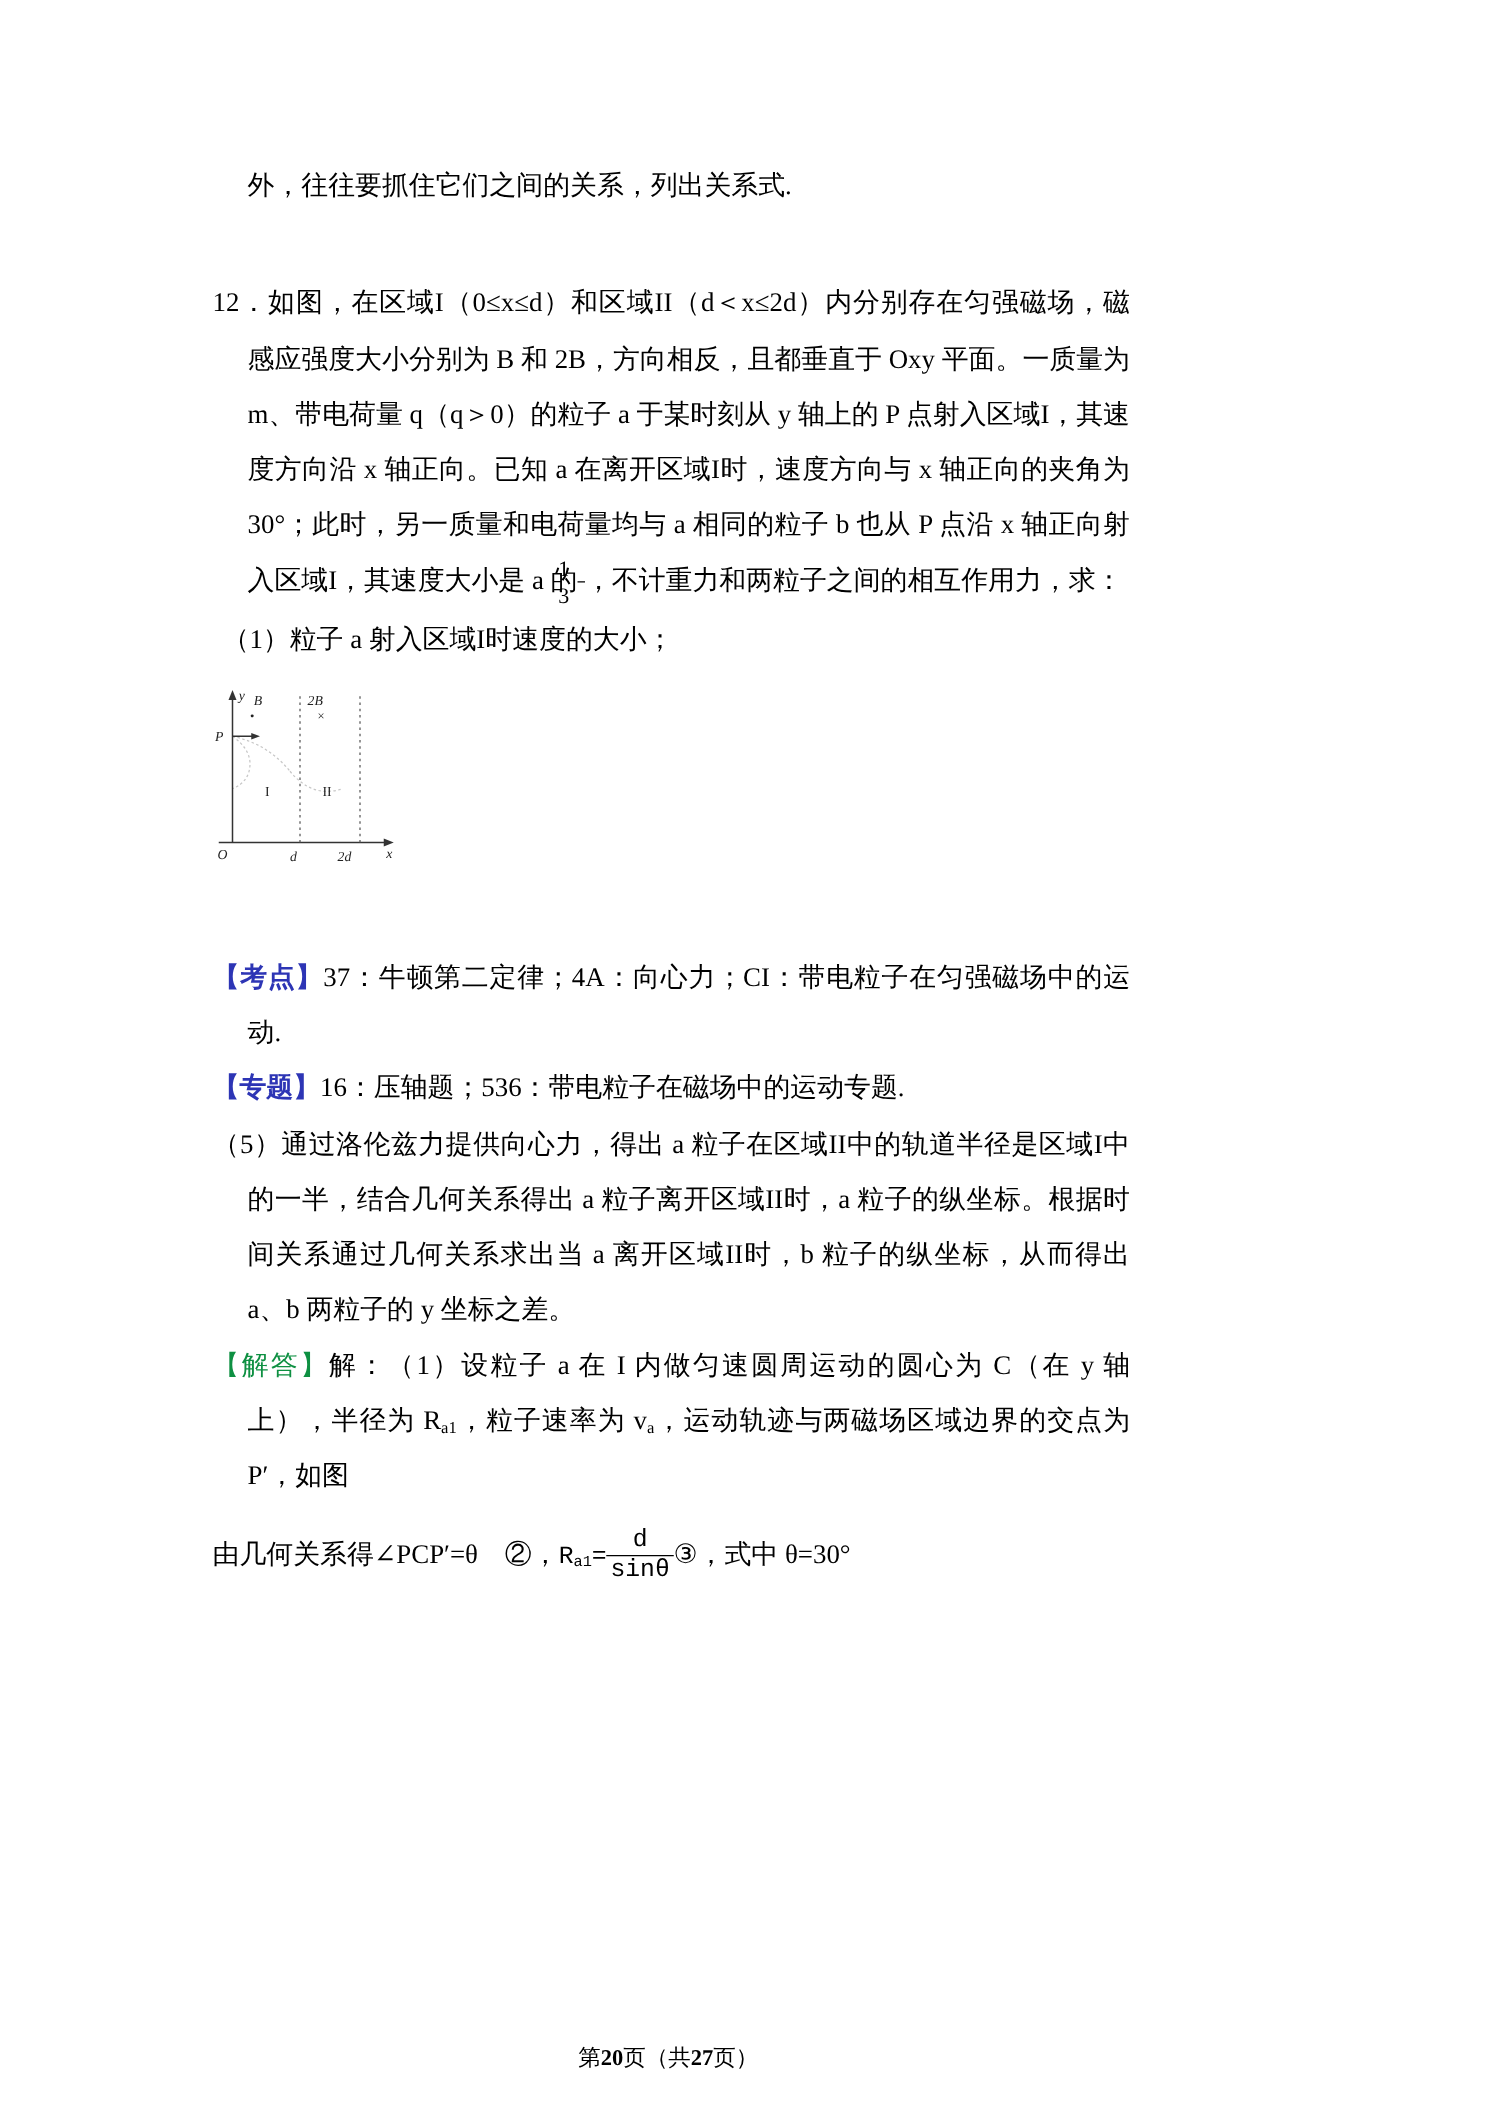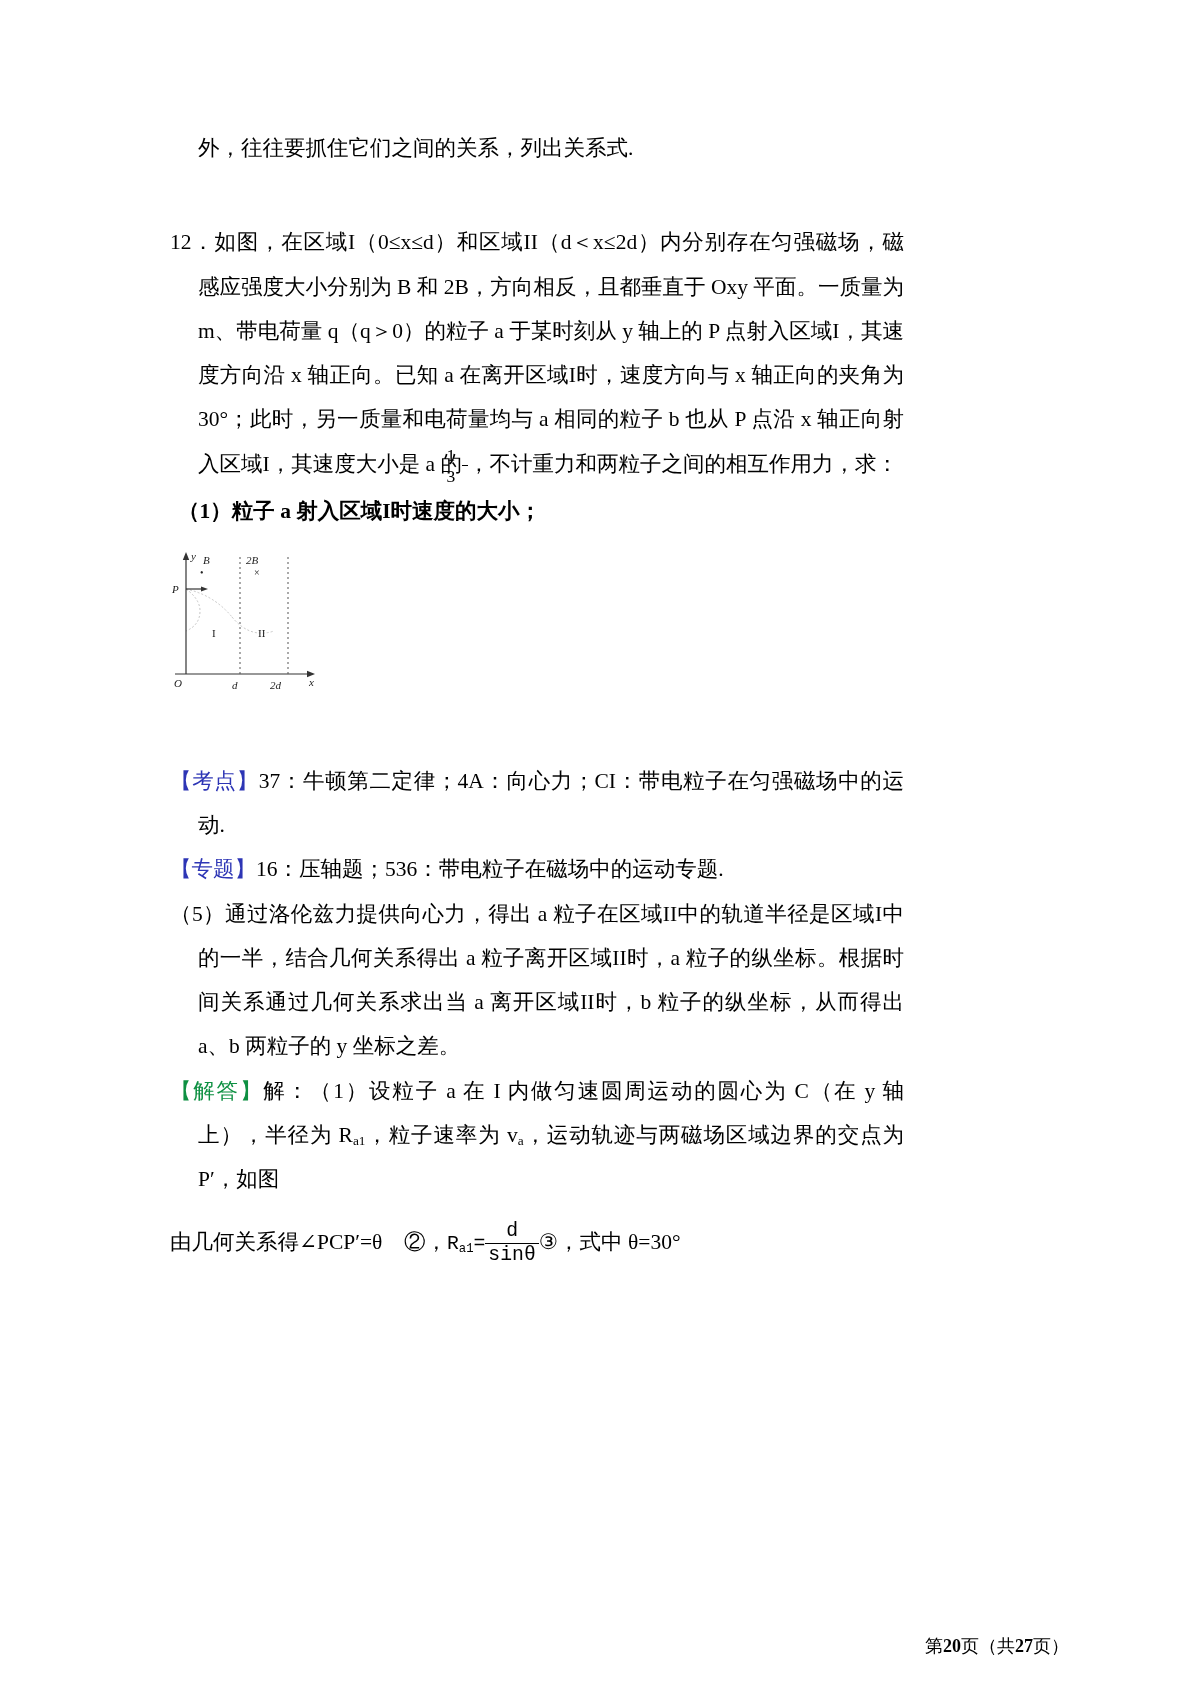--- a/index.html
+++ b/index.html
@@ -12,35 +12,35 @@
     width:1200px;height:1698px;background:#ffffff;color:var(--text);
     font-family:"Liberation Serif","DejaVu Serif",serif;
   }
   .page{
     position:relative;width:1069px;height:1698px;
     padding:126px 165px 0 170px;box-sizing:border-box;overflow:hidden;
   }
   .para{font-size:21.5px;line-height:2.06;text-align:justify;margin:0;}
   .cont{margin-left:28px;margin-bottom:50px;}
   .hang{padding-left:28px;text-indent:-28px;}
-  .subq{margin-left:8px;font-weight:bold;}
+  .subq{margin-left:8px;}
   .q{margin-bottom:2px;}
   .figure{margin:14px 0 58px 0;}
-  .lbl-blue{color:var(--label-blue);}
+  .lbl-blue{color:var(--label-blue);font-weight:bold;}
   .lbl-green{color:var(--label-green);}
   .formula-line{text-align:left;margin-top:18px;}
   .formula{font-family:"Liberation Mono","DejaVu Sans Mono",monospace;font-size:0.92em;}
   .frac{display:inline-block;vertical-align:middle;text-align:center;line-height:1.2;}
   .frac .num{display:block;border-bottom:1.5px solid #000;padding:0 3px;}
   .frac .den{display:block;padding:0 3px;}
   .frac.small{font-size:0.82em;line-height:1.15;}
   sub,sup{font-size:0.62em;}
   sub{vertical-align:baseline;position:relative;top:0.25em;}
   .b{font-weight:bold;}
-  .footer{position:absolute;bottom:40px;left:0;right:0;text-align:right;font-size:18px;}
+  .footer{position:absolute;bottom:40px;left:0;right:0;text-align:center;font-size:18px;}
   
   .fig-svg text{font-size:11px;fill:#222;font-family:"Liberation Serif","DejaVu Serif",serif;}
   .fig-svg .it{font-style:italic;}
   .fig-svg .axis{stroke:#333;stroke-width:1.2;fill:none;}
   .fig-svg .axis-fill{fill:#333;stroke:none;}
   .fig-svg .dotted{stroke:#555;stroke-width:1;stroke-dasharray:2,3;fill:none;}
   .fig-svg .traj{stroke:#c7c7c7;stroke-width:1;stroke-dasharray:2,2;fill:none;}
   .fig-svg .sym{font-size:10px;}
 </style>
 </head>

